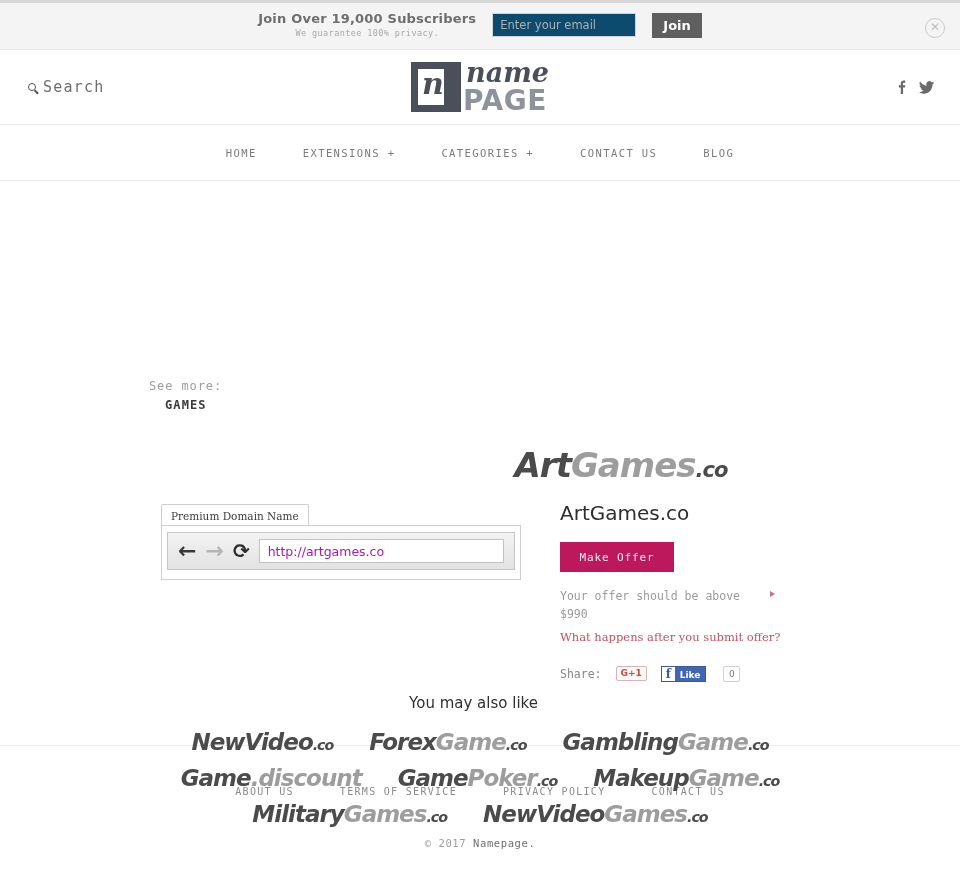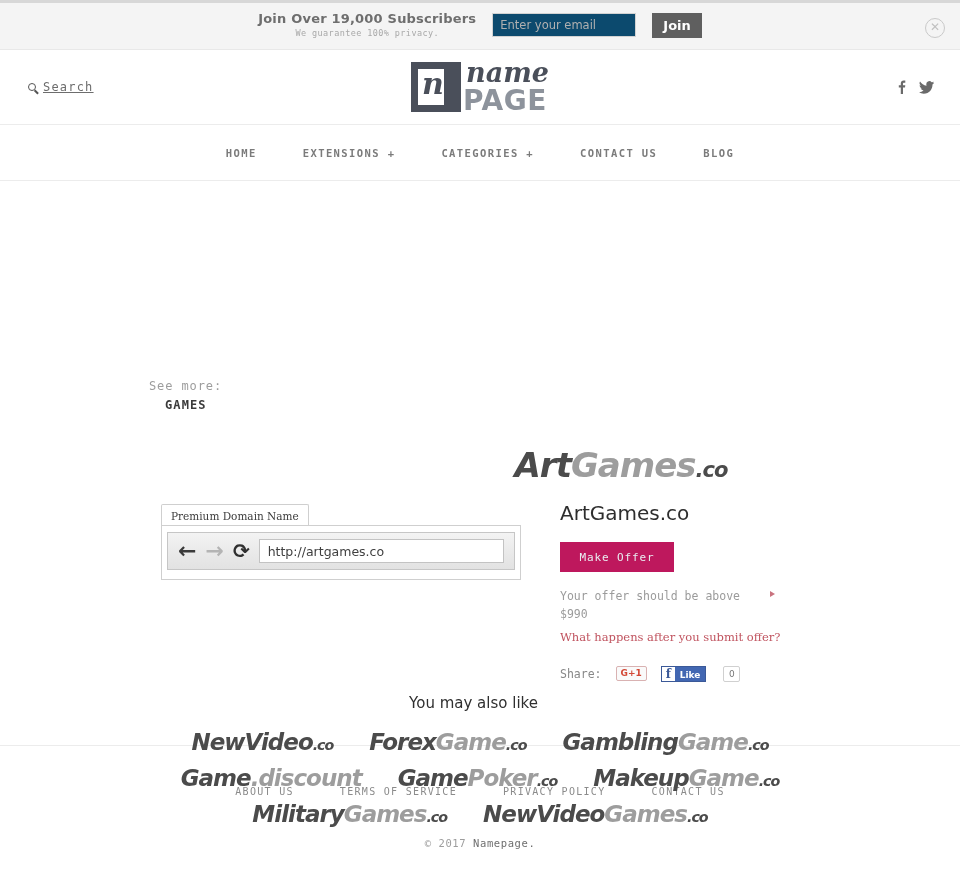--- a/index.html
+++ b/index.html
@@ -68,23 +68,22 @@
   .mag {
     width: 8px; height: 8px; border: 1.6px solid #555;
     border-radius: 50%; position: relative; display: inline-block;
   }
   .mag::after {
     content: ""; position: absolute; right: -4px; bottom: -3px;
     width: 5px; height: 1.6px; background: #555;
     transform: rotate(45deg);
   }
   #search-label {
-    font-size: 12px; color: #6d6d6d; letter-spacing: 1.2px;
-    font-family: "DejaVu Sans Mono", monospace;
-    text-decoration: underline;
+    font-size: 15px; color: #6d6d6d; letter-spacing: 1.2px;
+    font-family: "DejaVu Sans Mono", monospace;
   }
   #logo { margin: 0 auto; display: flex; align-items: center; gap: 2px; }
   #logo-mark {
     width: 50px; height: 50px; background: #4a4f5a;
     position: relative; flex: none;
   }
   #logo-mark::before {
     content: ""; position: absolute; left: 7px; top: 7px;
     width: 26px; height: 36px; background: #ffffff;
   }
@@ -103,21 +102,21 @@
     font-size: 28px; color: #8d939c; letter-spacing: .5px; margin-top: 1px;
   }
   #social { position: absolute; right: 26px; top: 50%; transform: translateY(-50%);
             display: flex; align-items: center; gap: 13px; }
   .soc-icon { color: #6a6a6a; font-size: 14px; cursor: pointer; line-height: 1; }
   .soc-icon svg { display: block; }
 
   
   #nav {
     height: 56px; border-bottom: 1px solid #ececec;
-    display: flex; align-items: center; justify-content: center; gap: 46px; font-weight: bold;
+    display: flex; align-items: center; justify-content: center; gap: 46px;
   }
   .nav-item {
     font-size: 10.5px; color: #7b7b7b; letter-spacing: 1.4px;
     font-family: "DejaVu Sans Mono", monospace; cursor: pointer;
   }
 
   
   #main { position: relative; height: 564px; }
   #see-more {
     position: absolute; left: 101px; top: 198px; margin-left: 48px;
@@ -171,21 +170,21 @@
     border: 1px solid #c6c6c6;
     display: flex; align-items: center; gap: 9px; padding: 0 10px;
   }
   .nav-arrow { font-size: 22px; line-height: 1; font-weight: bold; }
   #btn-back { color: #3a3a3a; }
   #btn-forward { color: #b4b4b4; }
   #btn-reload { color: #2f2f2f; font-size: 20px; font-weight: bold; line-height: 1; }
   #url-bar {
     flex: 1; height: 24px; background: #fff; border: 1px solid #c3c3c3;
     display: flex; align-items: center; padding: 0 8px;
-    font-size: 12.5px; color: #404040;
+    font-size: 12.5px; color: #a21caf;
     font-family: "DejaVu Sans", sans-serif;
   }
 
   
   #offer-panel { position: absolute; left: 560px; top: 320px; width: 300px; }
   #offer-title {
     font-size: 20px; color: #2e2e2e; font-weight: normal;
     font-family: "DejaVu Sans", sans-serif; margin-bottom: 17px;
   }
   #make-offer-btn {

